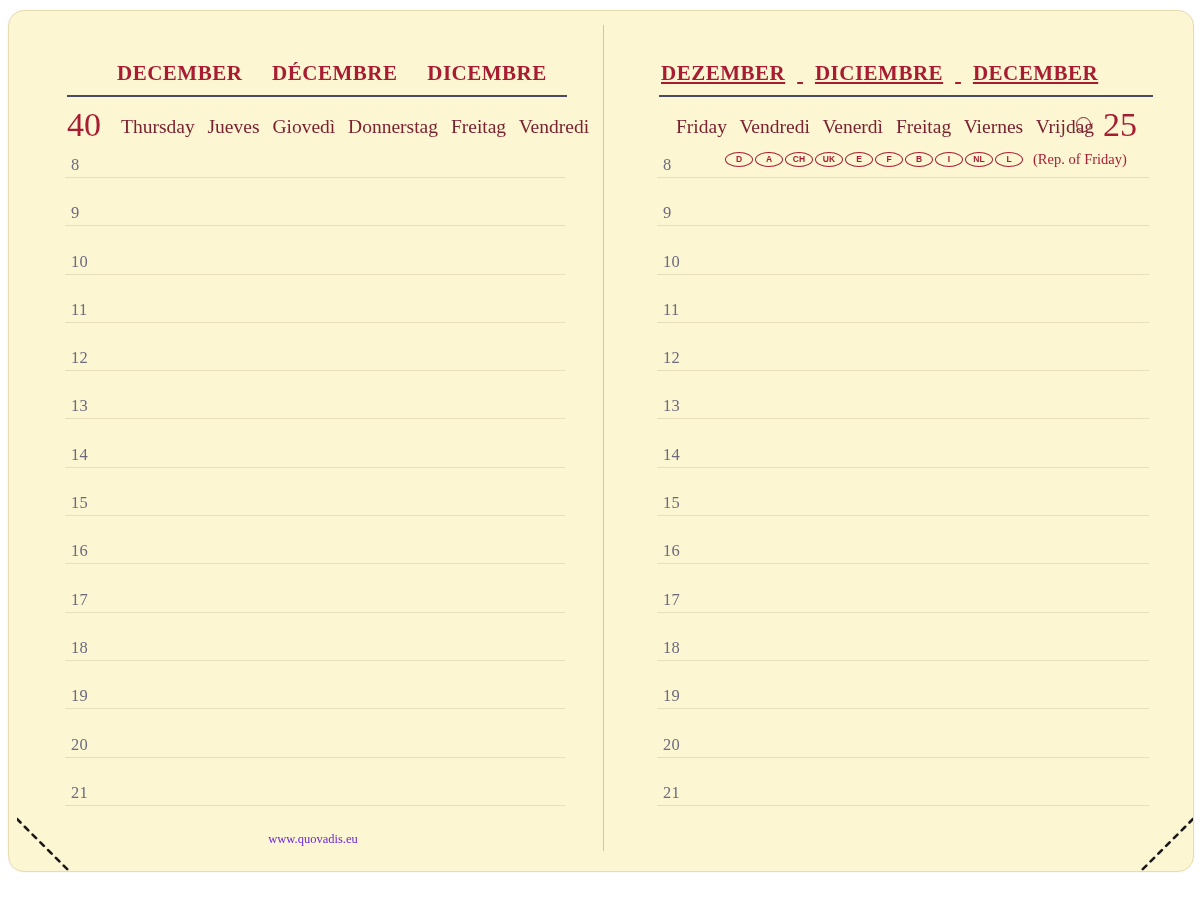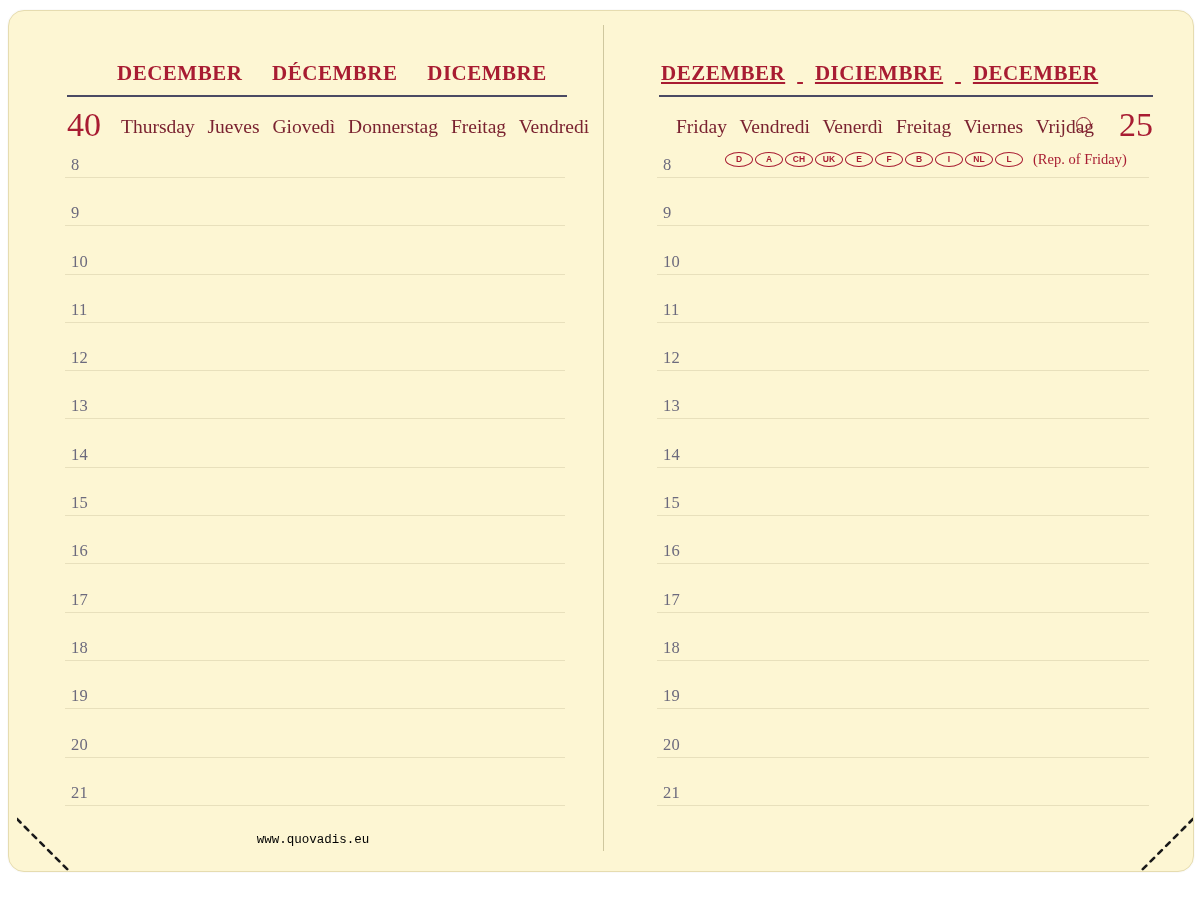--- a/index.html
+++ b/index.html
@@ -85,21 +85,21 @@
     margin-top: 6px;
   }
   .daynum {
     color: #a81c32;
     font-size: 34px;
     line-height: 44px;
     position: absolute;
     top: 0;
   }
   .page.left .daynum  { left: 2px; }
-  .page.right .daynum { right: 0; font-family: Liberation Serif, serif; }
+  .page.right .daynum { right: 16px; font-family: Liberation Serif, serif; }
 
   .weekdays {
     color: #7a2230;
     font-size: 19.5px;
     line-height: 48px;
     position: absolute;
     top: 0;
     white-space: nowrap;
   }
   .page.left .weekdays  { left: 56px; }
@@ -177,23 +177,23 @@
     font-size: 14.5px;
   }
 
   
   .footer-url {
     position: absolute;
     left: 0;
     right: 0;
     bottom: 24px;
     text-align: center;
-    color: #000000;
+    color: #6d28d9;
     font-size: 12.5px;
-    font-family: Liberation Mono, monospace;
+    font-family: Liberation Serif, serif;
   }
   .page.left .footer-url { padding-right: 10px; }
 
   
   .corner {
     position: absolute;
     width: 70px;
     height: 70px;
     pointer-events: none;
   }

